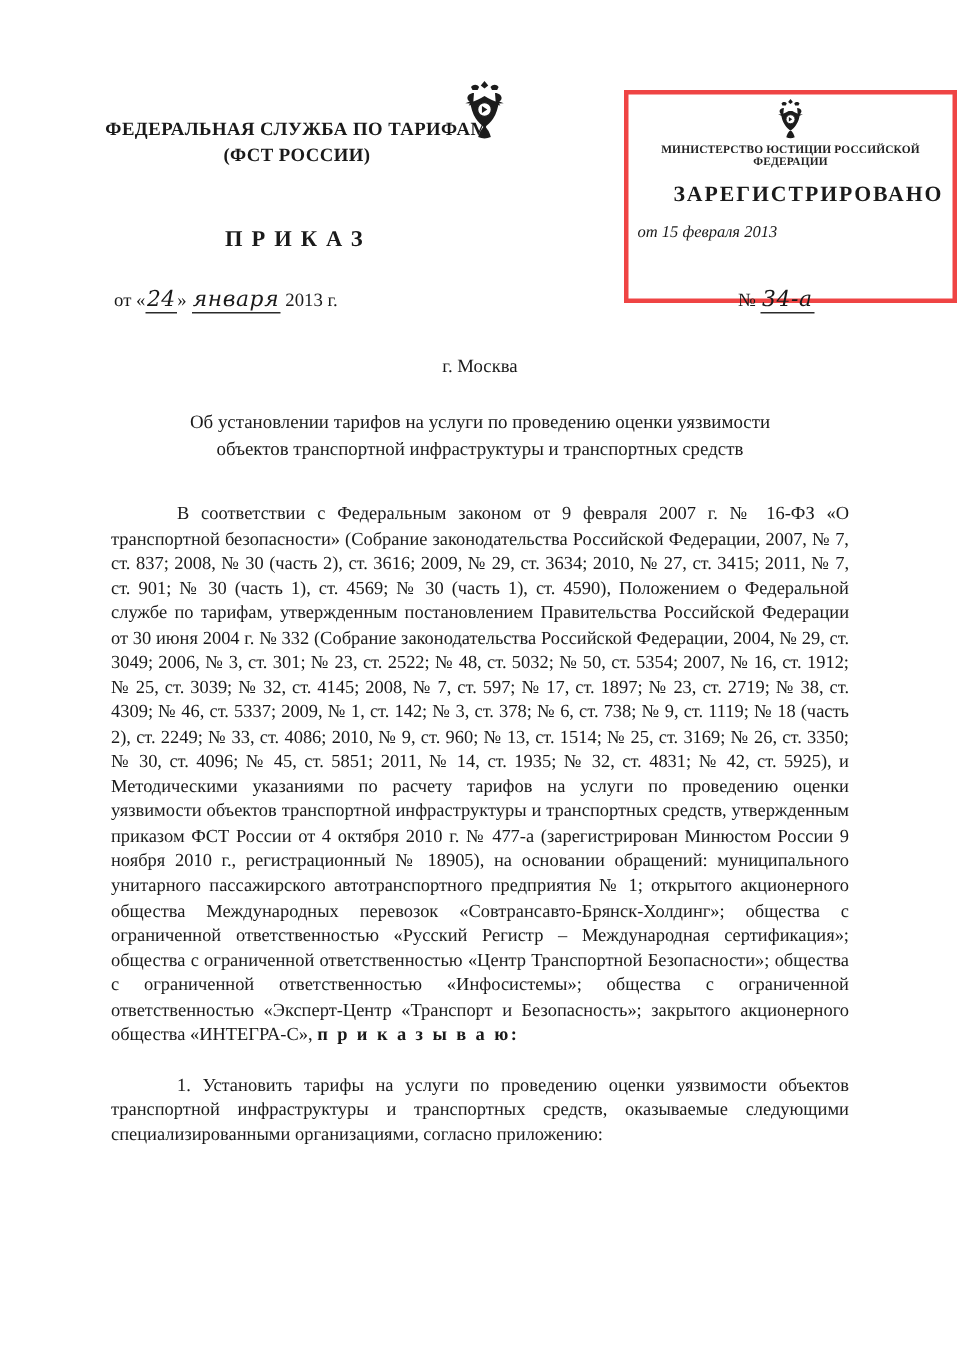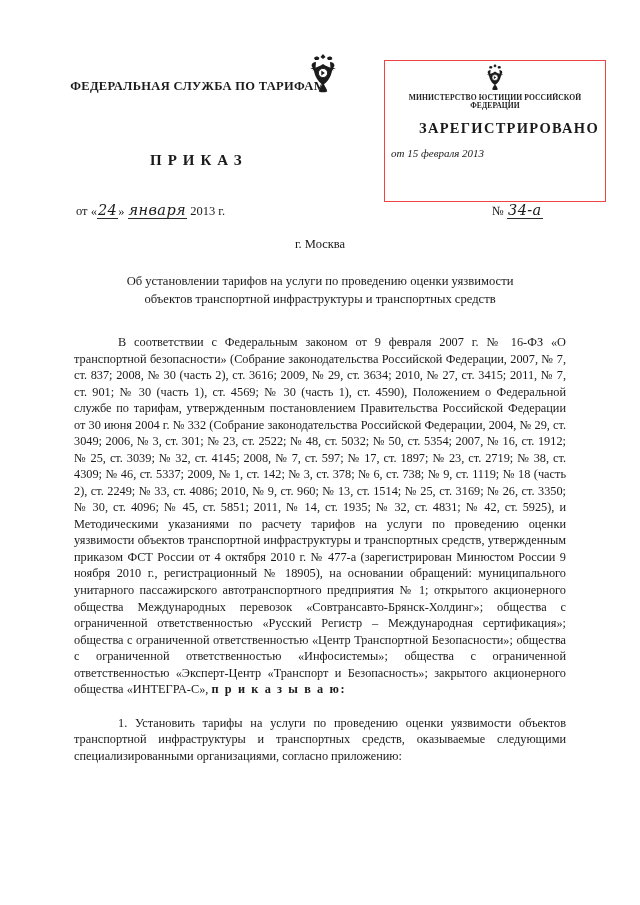--- a/index.html
+++ b/index.html
@@ -49,25 +49,25 @@
     left: 300px;
     top: 52px;
     width: 46px;
     height: 46px;
   }
   .emblem svg { display:block; }
 
   
   .stamp {
     position: absolute;
-    left: 384px;
+    left: 416px;
     top: 60px;
     width: 222px;
     height: 142px;
-    border: 1px solid #ef4444;
+    border: 3px solid #ef4444;
     box-sizing: border-box;
     padding: 3px 6px;
     font-size: 10.5px;
   }
   .stamp .ministry {
     text-align: center;
     font-size: 7.6px;
     font-weight: bold;
     letter-spacing: 0.1px;
     line-height: 1.1;
@@ -116,21 +116,21 @@
     left: 150px;
     top: 152px;
     font-size: 15px;
     font-weight: bold;
     letter-spacing: 6px;
   }
 
   
   .docline {
     position: absolute;
-    top: 202px;
+    top: 192px;
     left: 0;
     width: 640px;
     height: 22px;
     font-size: 12.5px;
     text-align: center;
   }
   .docline .date {
     position: absolute;
     left: 76px;
     top: 0;
@@ -219,20 +219,21 @@
           <path d="M23 32 c-2.2 2-3.6 4.6-4.2 7.4 2.8 1.2 5.6 1.2 8.4 0 -.6-2.8-2-5.4-4.2-7.4z"></path>
         </g>
         <circle cx="23" cy="21" r="4.6" fill="#ffffff"></circle>
         <circle cx="23" cy="21" r="4.6" fill="none" stroke="#1c1c1c" stroke-width="0.9"></circle>
         <path d="M21.3 18.6 l3.6 2.4 -3.6 2.4z" fill="#1c1c1c"></path>
       </svg>
     </div>
 
     <div class="agency">
       <div>ФЕДЕРАЛЬНАЯ СЛУЖБА ПО ТАРИФАМ</div>
+      <div class="line2">(ФСТ РОССИИ)</div>
     </div>
   </div>
 
   <div class="stamp">
     <div class="mini-emblem">
       <svg viewBox="0 0 28 30" width="28" height="30" aria-hidden="true">
         <g fill="#1c1c1c">
           <path d="M14 1 l1.6 2 -1.6 1.4 -1.6-1.4z"></path>
           <path d="M8 4 c1-1.3 2.6-1.3 3.5 0 l-.7 1.4 h-2.2z"></path>
           <path d="M16.5 4 c1-1.3 2.6-1.3 3.5 0 l-.7 1.4h-2.2z"></path>

